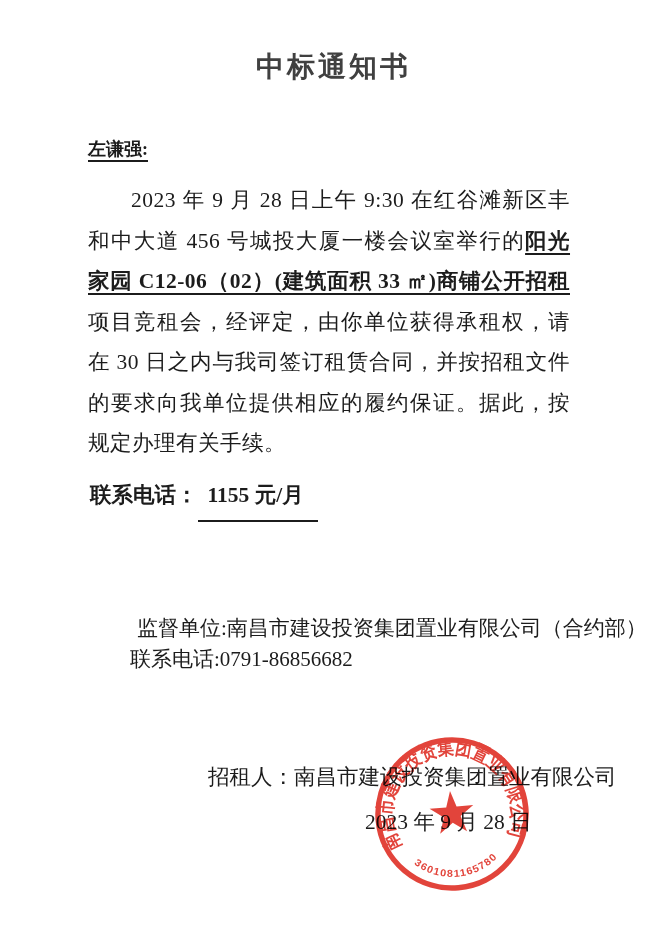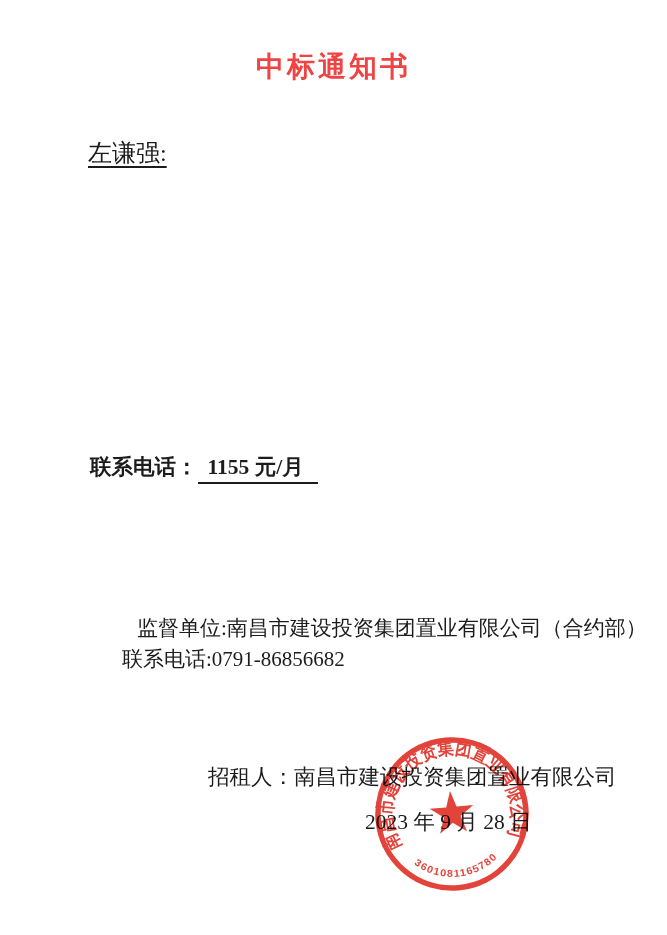--- a/index.html
+++ b/index.html
@@ -17,26 +17,26 @@
     color: #1c1c1c;
   }
   .abs { position: absolute; }
 
   .doc-title {
     left: 0; top: 48px; width: 667px;
     text-align: center;
     font-size: 28px;
     font-weight: bold;
     letter-spacing: 3px;
-    color: #ef4444;
+    color: #404040;
   }
   .addressee {
     left: 88px; top: 137px;
-    font-size: 24px;
-    font-weight: normal;
+    font-size: 18px;
+    font-weight: bold;
   }
   .addressee span {
     text-decoration: underline;
     text-underline-offset: 5px;
     text-decoration-thickness: 2px;
   }
   .para1 {
     left: 88px; top: 180px; width: 482px;
     font-size: 21.5px;
     line-height: 40.5px;
@@ -52,40 +52,41 @@
     text-decoration-thickness: 2px;
   }
   .result-line {
     left: 90px; top: 452px;
     font-size: 21.5px;
     font-weight: bold;
     margin: 0;
   }
   .result-value {
     display: inline-block;
-    padding: 0 14px 1px 10px;
+    padding: 0 14px 11px 10px;
     border-bottom: 2.5px solid #1c1c1c;
+    margin-top: 28px;
   }
   .para2 {
     left: 88px; top: 528px; width: 482px;
     font-size: 21.5px;
     line-height: 38.5px;
     letter-spacing: 0.5px;
     text-align: justify;
     text-indent: 2em;
     margin: 0;
   }
   .supervision-line {
     left: 88px; top: 607px;
     font-size: 21px;
     text-indent: 2em;
     margin: 7px;
   }
   .phone-line {
-    left: 80px; top: 645px;
+    left: 88px; top: 645px;
     font-size: 21px;
     text-indent: 2em;
     margin: 0;
   }
   .lessor-line {
     left: 208px; top: 762px;
     font-size: 21.5px;
     margin: 0;
   }
   .date-line {
@@ -108,20 +109,21 @@
 <body>
 
 <div class="page">
 
   <div class="abs doc-title">中标通知书</div>
 
   <div class="abs addressee">
     <span>左谦强:</span>
   </div>
 
+  <p class="abs para1"><span>2023 年 9 月 28 日上午 9:30 在红谷滩新区丰和中大道 456 号城投大厦一楼会议室举行的</span><span class="bold-underline">阳光家园 C12-06（02）(建筑面积 33 ㎡)商铺公开招租</span><span>项目竞租会，经评定，由你单位获得承租权，请在 30 日之内与我司签订租赁合同，并按招租文件的要求向我单位提供相应的履约保证。据此，按规定办理有关手续。</span></p>
 
   <p class="abs result-line"><span>联系电话：</span><span class="result-value">1155 元/月</span></p>
 
 
   <p class="abs supervision-line">监督单位:南昌市建设投资集团置业有限公司（合约部）</p>
 
   <p class="abs phone-line">联系电话:0791-86856682</p>
 
   <p class="abs lessor-line">招租人：南昌市建设投资集团置业有限公司</p>
 

